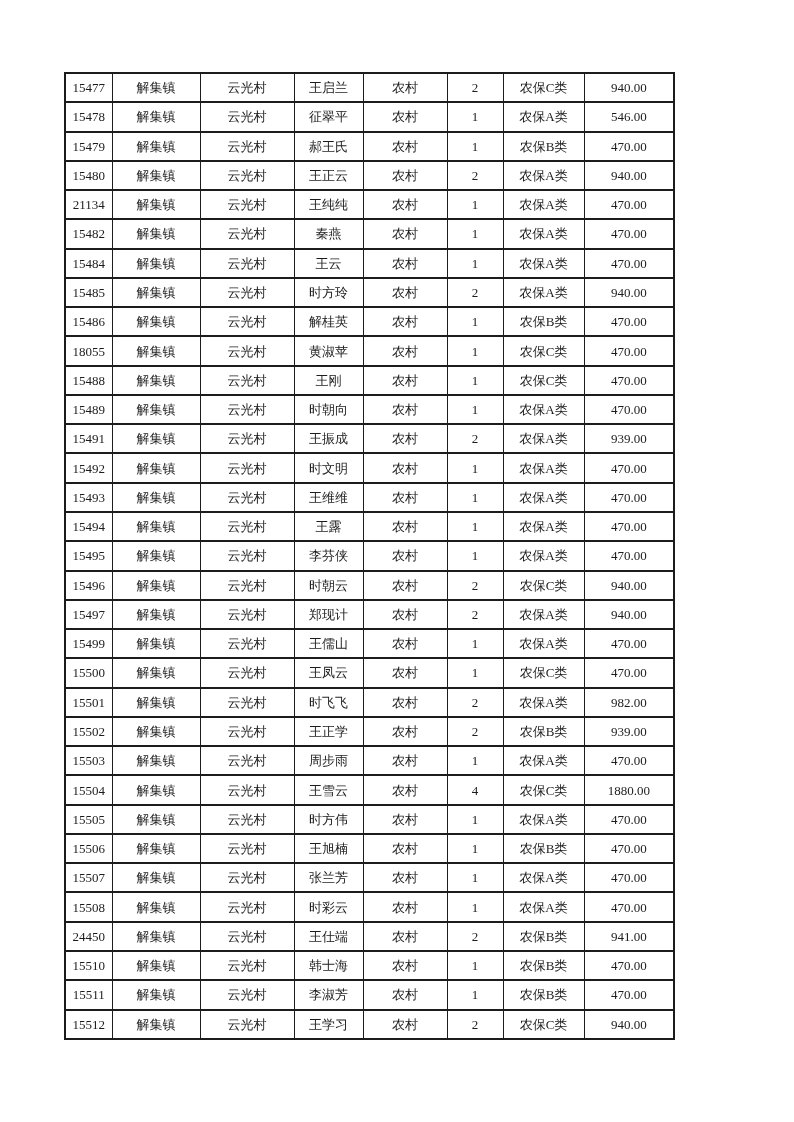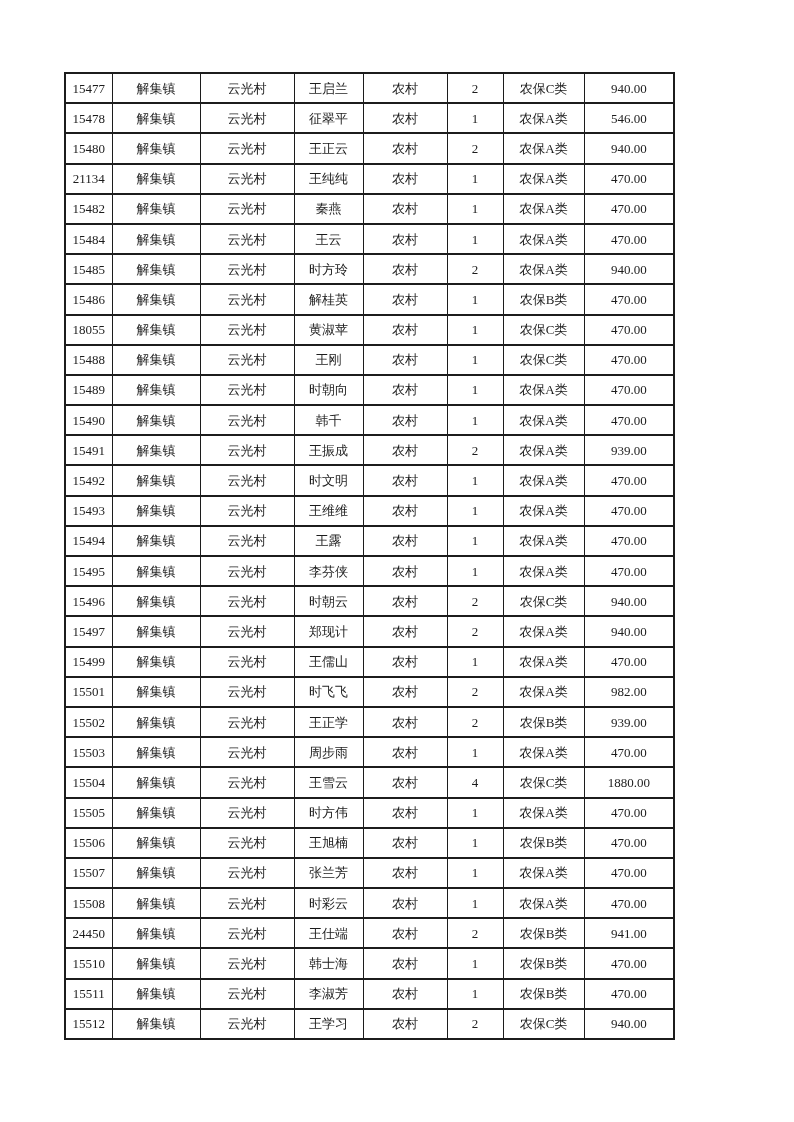--- a/index.html
+++ b/index.html
@@ -87,20 +87,30 @@
     <td>15478</td>
     <td>解集镇</td>
     <td>云光村</td>
     <td>征翠平</td>
     <td>农村</td>
     <td>1</td>
     <td>农保A类</td>
     <td>546.00</td>
   </tr>
         <tr>
+    <td>15479</td>
+    <td>解集镇</td>
+    <td>云光村</td>
+    <td>郝王氏</td>
+    <td>农村</td>
+    <td>1</td>
+    <td>农保B类</td>
+    <td>470.00</td>
+  </tr>
+        <tr>
     <td>15480</td>
     <td>解集镇</td>
     <td>云光村</td>
     <td>王正云</td>
     <td>农村</td>
     <td>2</td>
     <td>农保A类</td>
     <td>940.00</td>
   </tr>
         <tr>
@@ -177,30 +187,20 @@
     <td>15489</td>
     <td>解集镇</td>
     <td>云光村</td>
     <td>时朝向</td>
     <td>农村</td>
     <td>1</td>
     <td>农保A类</td>
     <td>470.00</td>
   </tr>
         <tr>
-    <td>15490</td>
-    <td>解集镇</td>
-    <td>云光村</td>
-    <td>韩千</td>
-    <td>农村</td>
-    <td>1</td>
-    <td>农保A类</td>
-    <td>470.00</td>
-  </tr>
-        <tr>
     <td>15491</td>
     <td>解集镇</td>
     <td>云光村</td>
     <td>王振成</td>
     <td>农村</td>
     <td>2</td>
     <td>农保A类</td>
     <td>939.00</td>
   </tr>
         <tr>
@@ -264,20 +264,30 @@
     <td>940.00</td>
   </tr>
         <tr>
     <td>15499</td>
     <td>解集镇</td>
     <td>云光村</td>
     <td>王儒山</td>
     <td>农村</td>
     <td>1</td>
     <td>农保A类</td>
+    <td>470.00</td>
+  </tr>
+        <tr>
+    <td>15500</td>
+    <td>解集镇</td>
+    <td>云光村</td>
+    <td>王凤云</td>
+    <td>农村</td>
+    <td>1</td>
+    <td>农保C类</td>
     <td>470.00</td>
   </tr>
         <tr>
     <td>15501</td>
     <td>解集镇</td>
     <td>云光村</td>
     <td>时飞飞</td>
     <td>农村</td>
     <td>2</td>
     <td>农保A类</td>

